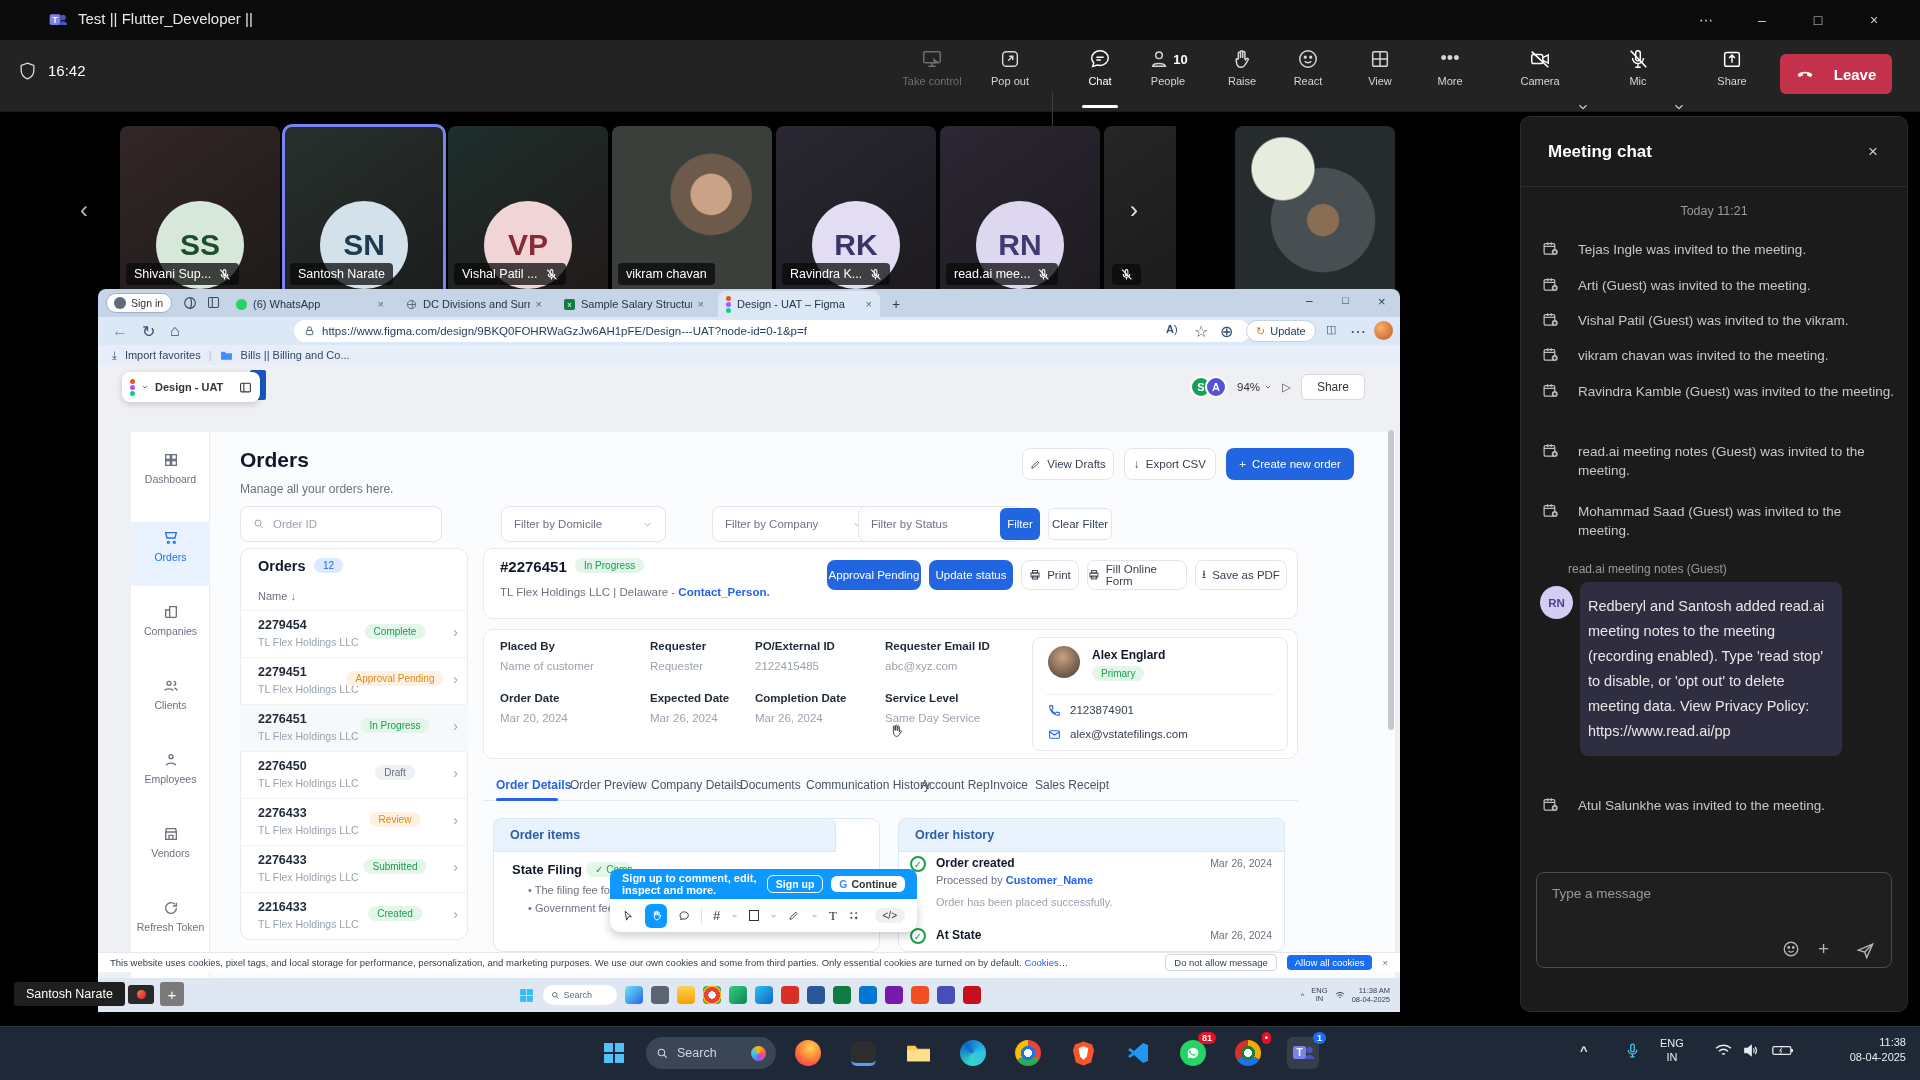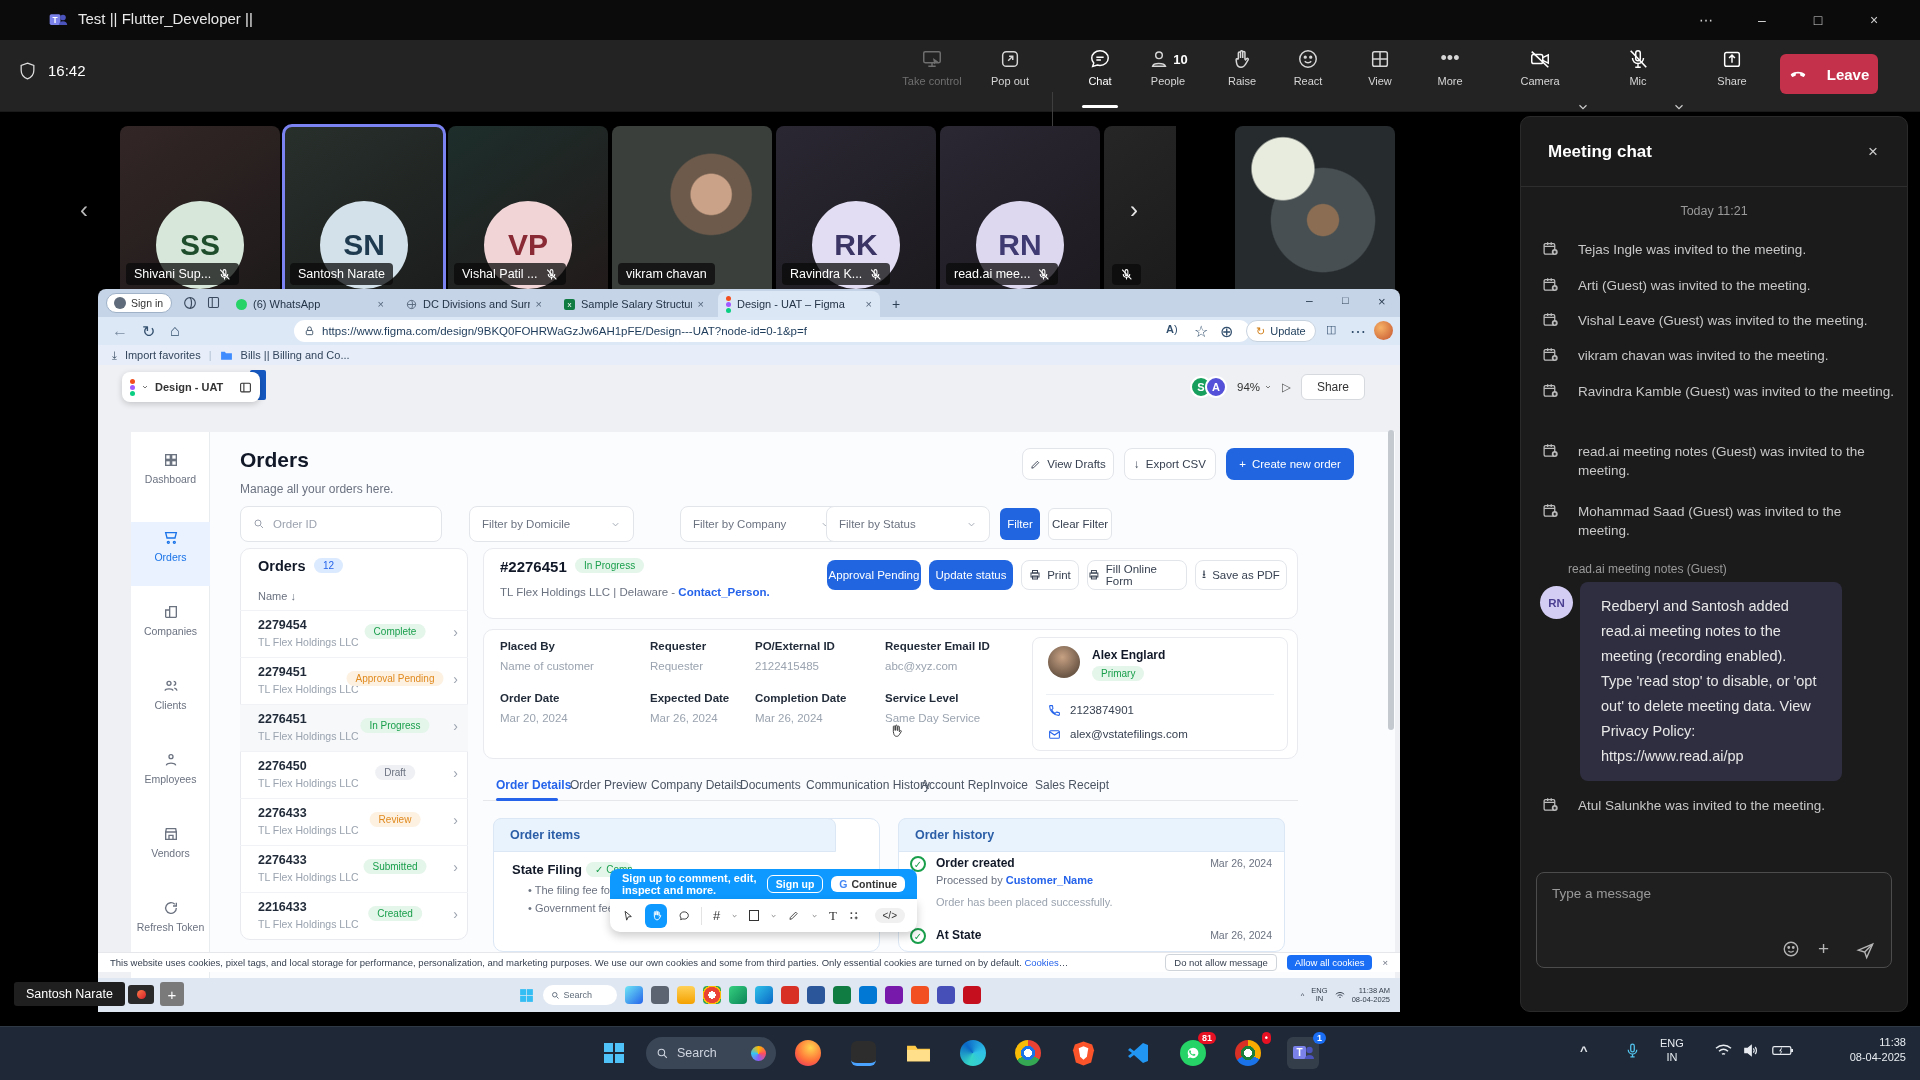--- a/index.html
+++ b/index.html
@@ -16,21 +16,21 @@
 
   
   .toolbar{left:0;top:40px;width:1920px;height:72px;background:#242323;border-bottom:1px solid #1a1a1a;}
   .clock{left:48px;top:22px;font-size:15px;color:#fff;}
   .tbtn{top:8px;width:64px;height:58px;display:flex;flex-direction:column;align-items:center;gap:5px;color:#d6d6d6;}
   .tbtn .lab{font-size:11px;}
   .tbtn.disabled{color:#6f6f6f;}
   .tbtn.active{color:#fff;}
   .tbtn.active::after{content:"";position:absolute;bottom:-2px;width:36px;height:3px;background:#fff;border-radius:2px;}
   .tdivider{top:52px;width:1px;height:36px;background:#3e3e3e;}
-  .leave{left:1780px;top:52px;width:98px;height:40px;background:#c4314b;border-radius:6px;display:flex;align-items:center;justify-content:center;gap:20px;color:#fff;font-size:15px;font-weight:bold;}
+  .leave{left:1780px;top:52px;width:112px;height:40px;background:#c4314b;border-radius:6px;display:flex;align-items:center;justify-content:center;gap:20px;color:#fff;font-size:15px;font-weight:bold;}
 
   
   .tile{top:126px;height:171px;border-radius:8px;background:linear-gradient(145deg,#2b2626,#1c1a1a);overflow:hidden;}
   .tile.sel{outline:3px solid #7b83f2;outline-offset:-1px;}
   .avatar-c{position:absolute;left:50%;top:119px;transform:translate(-50%,-50%);width:88px;height:88px;border-radius:50%;display:flex;align-items:center;justify-content:center;font-size:30px;font-weight:bold;}
   .namepill{position:absolute;left:6px;bottom:12px;background:rgba(10,10,10,.75);border-radius:4px;padding:4px 8px;display:flex;align-items:center;gap:7px;color:#fff;font-size:12.5px;}
   .photo1{background:radial-gradient(circle at 62% 40%,#caa287 0 14%,#6d5a4b 15% 28%,#3a3f3b 29% 100%),linear-gradient(135deg,#55605b,#23282b);}
   .photo2{background:radial-gradient(circle at 30% 25%,#e8ecdf 0 18%,rgba(0,0,0,0) 19%),radial-gradient(circle at 55% 55%,#8a6d52 0 12%,#474f52 13% 40%,#262b2e 41% 100%),linear-gradient(120deg,#7a8780,#1d2124);}
   .strip-arrow{color:#b9b9b9;font-size:24px;}
 
@@ -55,21 +55,21 @@
   .appframe{left:131px;top:432px;width:1264px;height:546px;background:#fbfcfe;}
   .sidebar{left:131px;top:432px;width:79px;height:546px;background:#fff;border-right:1px solid #e9ecef;}
   .sitem{left:0;width:79px;display:flex;flex-direction:column;align-items:center;gap:5px;color:#6b7280;font-size:10.5px;}
   .sitem.on{color:#1a73e8;}
   .sband{left:131px;width:79px;height:64px;background:#e9f2fe;}
   .h1{font-size:21px;font-weight:bold;color:#111827;}
   .sub{font-size:12px;color:#6b7280;}
   .wbtn{height:32px;background:#fff;border:1px solid #e2e5ea;border-radius:8px;display:flex;align-items:center;justify-content:center;gap:6px;font-size:11.5px;color:#374151;}
   .bluebtn{background:#2166e0;color:#fff;border:none;}
   .inputp{height:36px;background:#fff;border:1px solid #e2e5ea;border-radius:8px;display:flex;align-items:center;gap:8px;padding:0 12px;font-size:11.5px;color:#9ca3af;}
-  .selectp{justify-content:space-between;color:#6b7280;}
+  .selectp{justify-content:space-between;color:#6b7280;margin-left:32px;}
   .card{background:#fff;border:1px solid #e8eaef;border-radius:10px;}
   .badge{border-radius:10px;padding:2px 9px;font-size:10px;white-space:nowrap;}
   .bg-green{background:#e4f5ea;color:#199f4b;}
   .bg-orange{background:#fdf1e2;color:#e08a1e;}
   .bg-gray{background:#eef0f3;color:#6b7280;}
   .orow{position:absolute;left:240px;width:228px;height:47px;border-top:1px solid #f0f2f5;}
   .orow .oid{position:absolute;left:18px;top:7px;font-size:12.5px;font-weight:bold;color:#1f2937;}
   .orow .oco{position:absolute;left:18px;top:25px;font-size:10.5px;color:#9aa3af;}
   .orow .obadge{position:absolute;left:142px;top:13px;transform:translateX(-50%);left:155px;}
   .orow .chv{position:absolute;right:10px;top:13px;color:#9ca3af;font-size:14px;}
@@ -90,21 +90,21 @@
 
   
   .chatp{left:1520px;top:116px;width:388px;height:896px;background:#1b1b1b;border:1px solid #2a2a2a;border-radius:10px;}
   .chat-title{left:1548px;top:142px;font-size:17px;font-weight:bold;color:#fff;}
   .chat-x{left:1868px;top:142px;color:#cccccc;font-size:17px;}
   .chat-div{left:1521px;top:186px;width:386px;height:1px;background:#2e2e2e;}
   .datehead{left:1520px;top:204px;width:388px;text-align:center;font-size:12.5px;color:#9a9a9a;}
   .evt{left:1578px;width:316px;font-size:13.5px;color:#c8c8c8;line-height:19px;}
   .evt-ic{left:1542px;color:#bdbdbd;}
   .sender{left:1568px;top:562px;font-size:12px;color:#9a9a9a;}
-  .bubble{left:1580px;top:582px;width:262px;background:#2f2e41;border-radius:8px;padding:12px 21px;color:#e8e8e8;font-size:14.5px;line-height:25px;}
+  .bubble{left:1580px;top:582px;width:262px;background:#2f2e41;border-radius:8px;padding:12px 8px;color:#e8e8e8;font-size:14.5px;line-height:25px;}
   .rn-av{left:1540px;top:586px;width:33px;height:33px;border-radius:50%;background:#d3cdf3;color:#4b3f92;font-size:11.5px;font-weight:bold;display:flex;align-items:center;justify-content:center;}
   .chat-input{left:1536px;top:872px;width:356px;height:96px;border:1px solid #4c4c4c;border-radius:8px;background:#1f1f1f;}
   .placeholder{left:1552px;top:886px;font-size:13.5px;color:#9a9a9a;}
 
   
   .taskbar{left:0;top:1026px;width:1920px;height:54px;background:#1e2836;border-top:1px solid rgba(255,255,255,.08);}
   .tk{top:1037px;width:32px;height:32px;border-radius:6px;display:flex;align-items:center;justify-content:center;}
   .tkbadge{position:absolute;top:-5px;right:-7px;background:#e81123;color:#fff;font-size:9px;border-radius:8px;padding:1px 4px;font-weight:bold;}
   .search-pill{left:646px;top:1037px;width:130px;height:32px;background:#3a4556;border-radius:16px;display:flex;align-items:center;gap:8px;padding:0 10px;color:#cfd6e0;font-size:12.5px;}
   .trayt{color:#e8ecf1;font-size:11px;text-align:right;}
@@ -785,21 +785,21 @@
       <circle cx="18" cy="17" r="4.2" fill="#bdbdbd" stroke="none"></circle>
       <path d="M18 15v4M16 17h4" stroke="#1b1b1b" stroke-width="1.6"></path>
     </svg>
   <div class="abs evt" style="top:276px">Arti (Guest) was invited to the meeting.</div>
   <svg class="abs evt-ic" style="top:311px" width="17" height="17" viewBox="0 0 24 24" fill="none" stroke="#bdbdbd" stroke-width="1.8">
       <rect x="3" y="5" width="15" height="15" rx="2"></rect>
       <path d="M3 9h15M8 3v4M13 3v4"></path>
       <circle cx="18" cy="17" r="4.2" fill="#bdbdbd" stroke="none"></circle>
       <path d="M18 15v4M16 17h4" stroke="#1b1b1b" stroke-width="1.6"></path>
     </svg>
-  <div class="abs evt" style="top:311px">Vishal Leave (Guest) was invited to the meeting.</div>
+  <div class="abs evt" style="top:311px">Vishal Patil (Guest) was invited to the vikram.</div>
   <svg class="abs evt-ic" style="top:346px" width="17" height="17" viewBox="0 0 24 24" fill="none" stroke="#bdbdbd" stroke-width="1.8">
       <rect x="3" y="5" width="15" height="15" rx="2"></rect>
       <path d="M3 9h15M8 3v4M13 3v4"></path>
       <circle cx="18" cy="17" r="4.2" fill="#bdbdbd" stroke="none"></circle>
       <path d="M18 15v4M16 17h4" stroke="#1b1b1b" stroke-width="1.6"></path>
     </svg>
   <div class="abs evt" style="top:346px">vikram chavan was invited to the meeting.</div>
   <svg class="abs evt-ic" style="top:382px" width="17" height="17" viewBox="0 0 24 24" fill="none" stroke="#bdbdbd" stroke-width="1.8">
       <rect x="3" y="5" width="15" height="15" rx="2"></rect>
       <path d="M3 9h15M8 3v4M13 3v4"></path>

